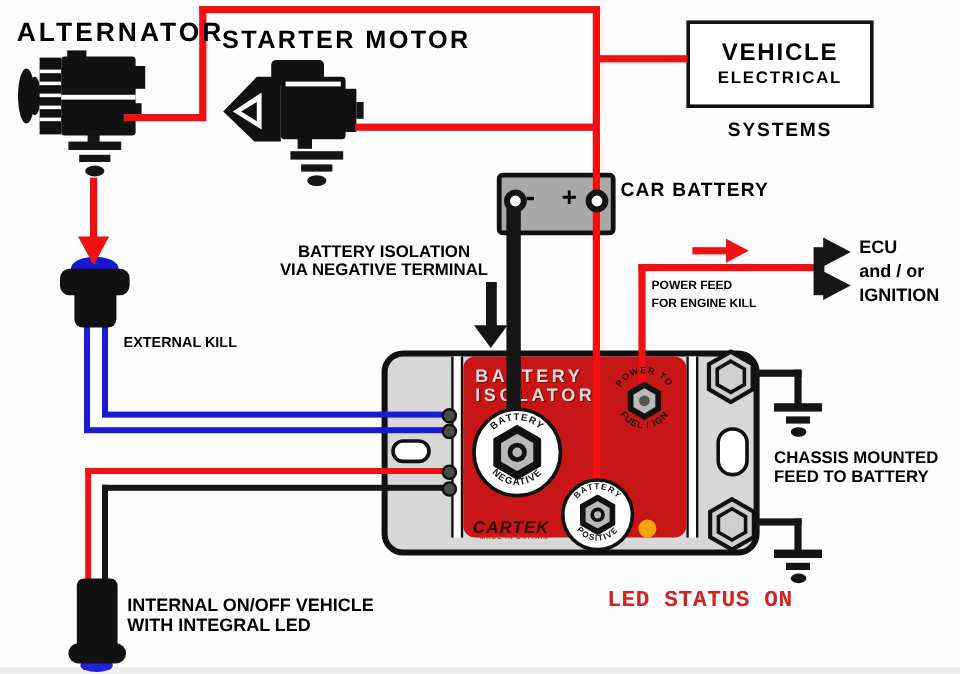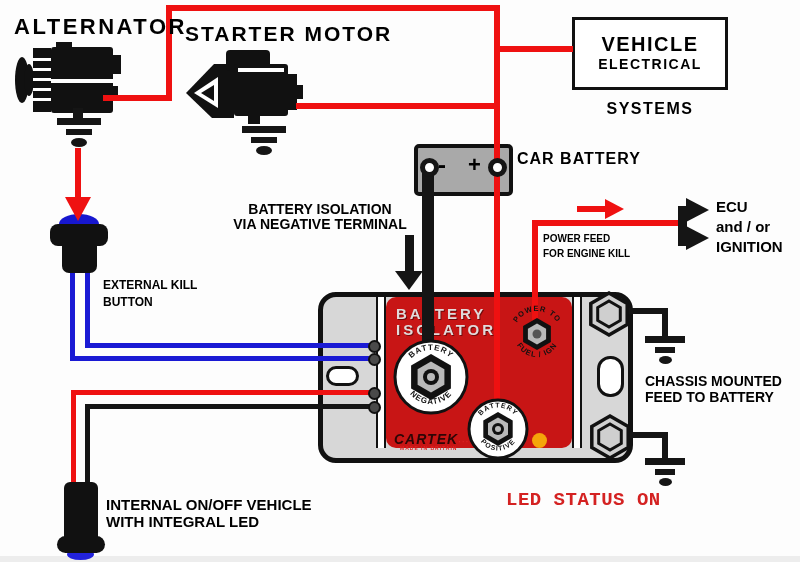--- a/index.html
+++ b/index.html
@@ -125,21 +125,20 @@
     <div>ECU</div>
     <div>and / or</div>
     <div>IGNITION</div>
   </div>
 
   <div class="comp" style="left:59px;top:214px;width:40px;height:20px;border-radius:50%;background:#1717cf;z-index:2;"></div>
   <div class="comp" style="left:50px;top:224px;width:58px;height:22px;background:#111;border-radius:8px;z-index:3;"></div>
   <div class="comp" style="left:62px;top:245px;width:35px;height:28px;background:#111;border-radius:0 0 7px 7px;z-index:3;"></div>
   <div class="txt" style="left:103px;top:251px;font-size:12px;line-height:17px;margin-top:26px;">
     <div>EXTERNAL KILL</div>
-    <div>BUTTON</div>
   </div>
 
   <div class="comp" style="left:318px;top:292px;width:305px;height:161px;background:#d7d7d7;border:5px solid #111;border-radius:18px;z-index:1;"></div>
   <div class="comp" style="left:326px;top:366px;width:27px;height:14px;background:#fff;border:3px solid #111;border-radius:10px;z-index:2;"></div>
 
   <div class="comp" style="left:376px;top:297px;width:6px;height:151px;background:#fff;border-left:2px solid #111;border-right:2px solid #111;z-index:2;"></div>
   <div class="comp" style="left:572px;top:297px;width:6px;height:151px;background:#fff;border-left:2px solid #111;border-right:2px solid #111;z-index:2;"></div>
   <div class="comp" style="left:386px;top:297px;width:186px;height:151px;background:#c81515;border-radius:10px;z-index:2;">
     <div class="txt" style="left:10px;top:8px;font-size:15px;letter-spacing:3px;color:#e2dada;text-shadow:1px 1px 0 #6e0a0a;z-index:2;">BATTERY</div>
     <div class="txt" style="left:10px;top:24px;font-size:15px;letter-spacing:3px;color:#e2dada;text-shadow:1px 1px 0 #6e0a0a;z-index:2;">ISOLATOR</div>

